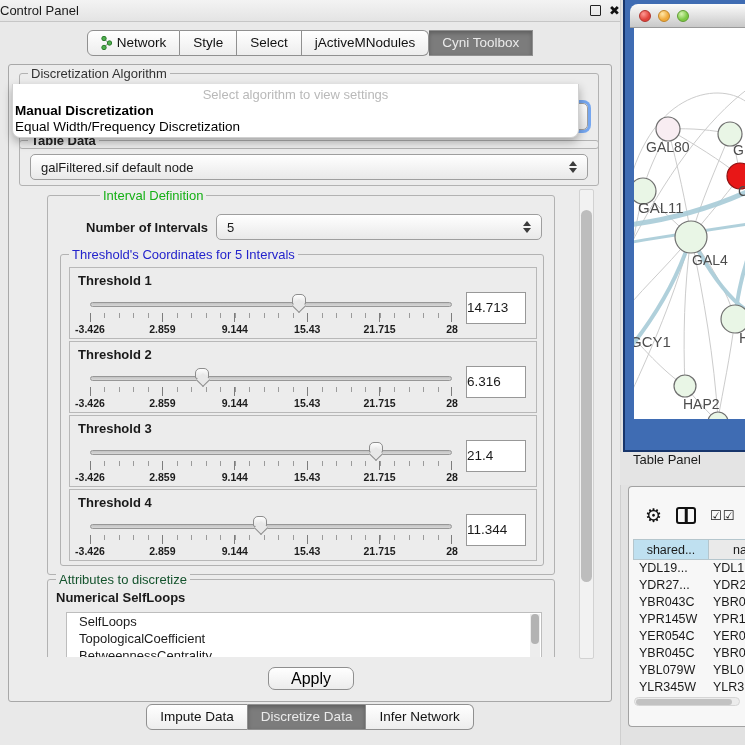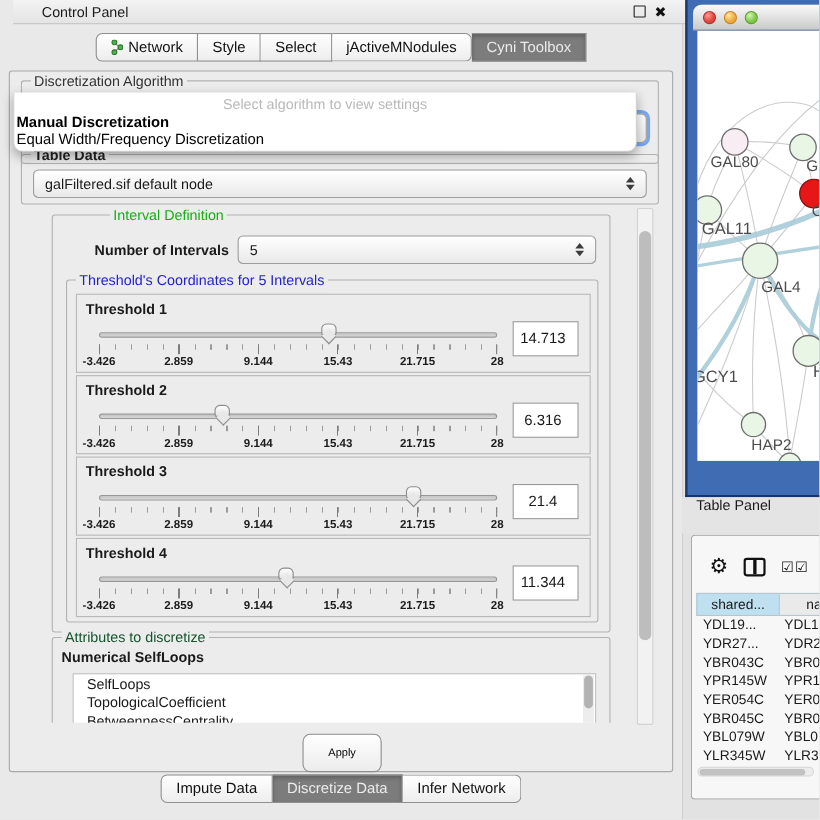--- a/index.html
+++ b/index.html
@@ -3,22 +3,22 @@
 <meta charset="utf-8">
 <style>
   html,body{margin:0;padding:0;}
   body{width:745px;height:745px;position:relative;overflow:hidden;
        font-family:"Liberation Sans","DejaVu Sans",sans-serif;
        background:#e2e2e2;color:#1a1a1a;font-size:13px;}
   .abs{position:absolute;}
 
   
   #left-panel{left:0;top:0;width:620px;height:745px;background:#e9e9e9;border-right:1px solid #cfcfcf;}
-  #panel-titlebar{left:12px;top:0;width:620px;height:22px;background:linear-gradient(#f3f3f3,#e4e4e4);
-      border-bottom:1px solid #c6c6c6;display:flex;align-items:center;padding:0 26px;box-sizing:border-box;gap:20px;}
+  #panel-titlebar{left:0;top:0;width:620px;height:22px;background:linear-gradient(#f3f3f3,#e4e4e4);
+      border-bottom:1px solid #c6c6c6;display:flex;align-items:center;padding:0 0;box-sizing:border-box;gap:20px;}
   #panel-title{font-size:13px;color:#1a1a1a;}
   #titlebar-icons{margin-left:auto;display:flex;align-items:center;gap:8px;}
   .float-box{width:9px;height:9px;border:1.6px solid #222;border-radius:1px;}
   .close-x{font-size:13px;font-weight:bold;color:#111;line-height:1;}
 
   .tabrow{display:flex;justify-content:center;}
   #top-tabrow{left:0;top:30px;width:620px;}
   .seg{height:24px;line-height:24px;padding:0 13px;background:linear-gradient(#ffffff,#ededed);
       border:1px solid #909090;border-left:none;font-size:13.5px;color:#111;display:flex;align-items:center;gap:5px;}
   .seg.first{border-left:1px solid #909090;border-radius:6px 0 0 6px;}
@@ -65,30 +65,30 @@
   .thumb .point{position:absolute;left:2.5px;top:7px;width:9px;height:9px;background:#e8e8e8;
       border-right:1px solid #8d8d8d;border-bottom:1px solid #8d8d8d;transform:rotate(45deg);}
   .ticks{position:absolute;left:0;top:19px;width:100%;height:9px;}
   .ticks .minor{position:absolute;inset:0;height:5px;
       background-image:repeating-linear-gradient(to right,#9b9b9b 0 1px,transparent 1px calc(100%/25));}
   .ticks .major{position:absolute;inset:0;height:9px;border-right:1px solid #7d7d7d;
       background-image:repeating-linear-gradient(to right,#7d7d7d 0 1px,transparent 1px 20%);}
   .tick-labels{position:absolute;left:0;top:29px;width:100%;height:12px;}
   .tick-labels span{position:absolute;transform:translateX(-50%);font-size:10.5px;font-weight:600;color:#1c1c1c;white-space:nowrap;}
   .value-box{position:absolute;left:396px;top:24px;width:60px;height:32px;background:#fff;border:1px solid #989898;
-      box-sizing:border-box;font-size:13.5px;text-align:center;line-height:30px;padding-right:5px;}
+      box-sizing:border-box;font-size:13.5px;text-align:left;line-height:30px;padding-right:5px;}
 
   #attr-list{position:absolute;left:18px;top:32px;width:476px;height:80px;background:#fff;border:1px solid #bdbdbd;box-sizing:border-box;}
   #attr-list .item{padding-left:12px;line-height:17px;font-size:13px;white-space:nowrap;}
   #attr-scroll{position:absolute;right:1px;top:1px;width:10px;height:76px;background:#ededed;}
   #attr-thumb{position:absolute;left:1px;top:0;width:8px;height:30px;background:#b3b3b3;border-radius:4px;}
 
   #apply-row{left:0;top:602px;width:604px;display:flex;justify-content:center;position:absolute;}
-  #apply-button{height:35px;line-height:22px;padding:0 22px;background:linear-gradient(#ffffff,#ececec);
-      border:1px solid #8f8f8f;border-radius:7px;font-size:10px;}
+  #apply-button{height:23px;line-height:22px;padding:0 22px;background:linear-gradient(#ffffff,#ececec);
+      border:1px solid #8f8f8f;border-radius:7px;font-size:16px;}
 
   #bottom-tabrow{left:0;top:704px;width:620px;}
 
   
   #net-window{left:623px;top:0;width:122px;height:452px;background:#3f6cb3;
       border-left:2px solid #17356b;border-bottom:2px solid #17356b;box-sizing:border-box;}
   #net-titlebar{left:630px;top:4px;width:115px;height:24px;background:linear-gradient(#fbfbfb,#c9c9c9);
       border-radius:8px 0 0 0;border-bottom:1px solid #9a9a9a;display:flex;align-items:center;gap:7px;padding-left:9px;box-sizing:border-box;}
   .traffic{width:12px;height:12px;border-radius:50%;box-sizing:border-box;}
   .traffic.red{background:radial-gradient(circle at 35% 30%,#ff9a93,#e0433c 60%);border:1px solid #b0322c;}

